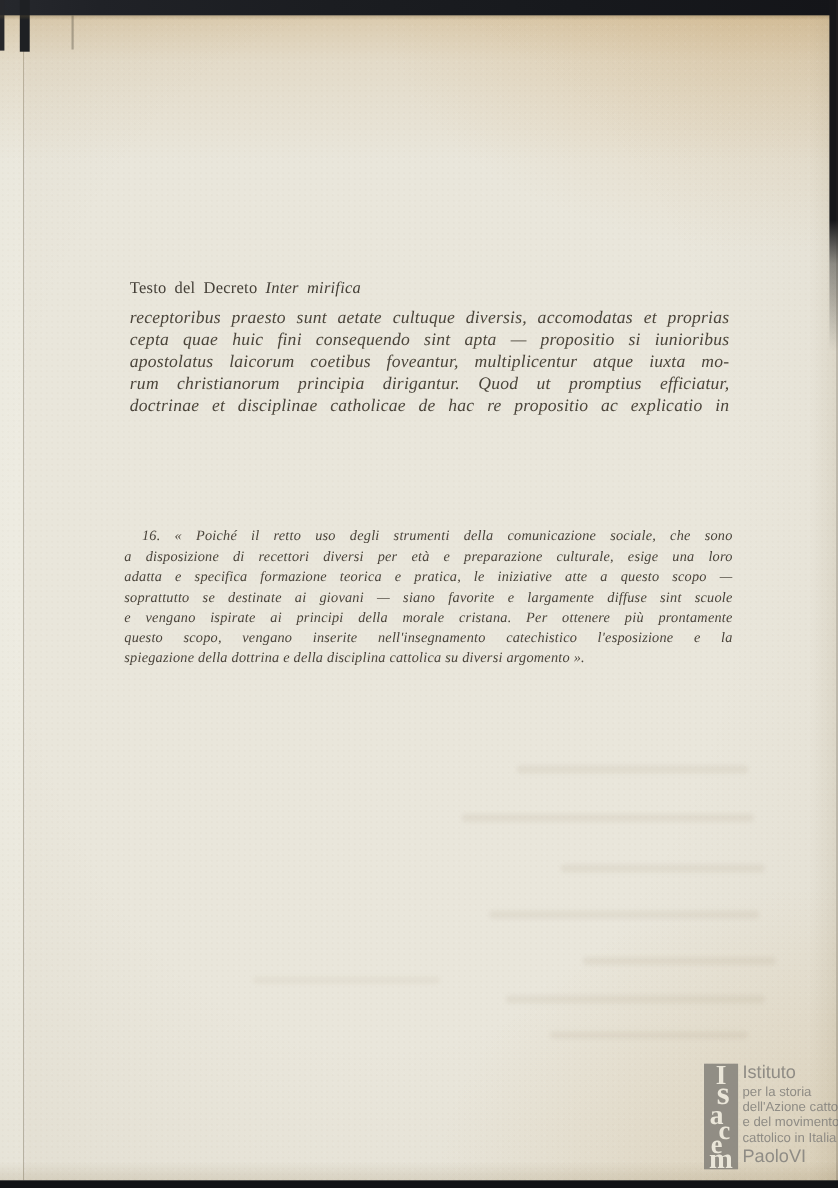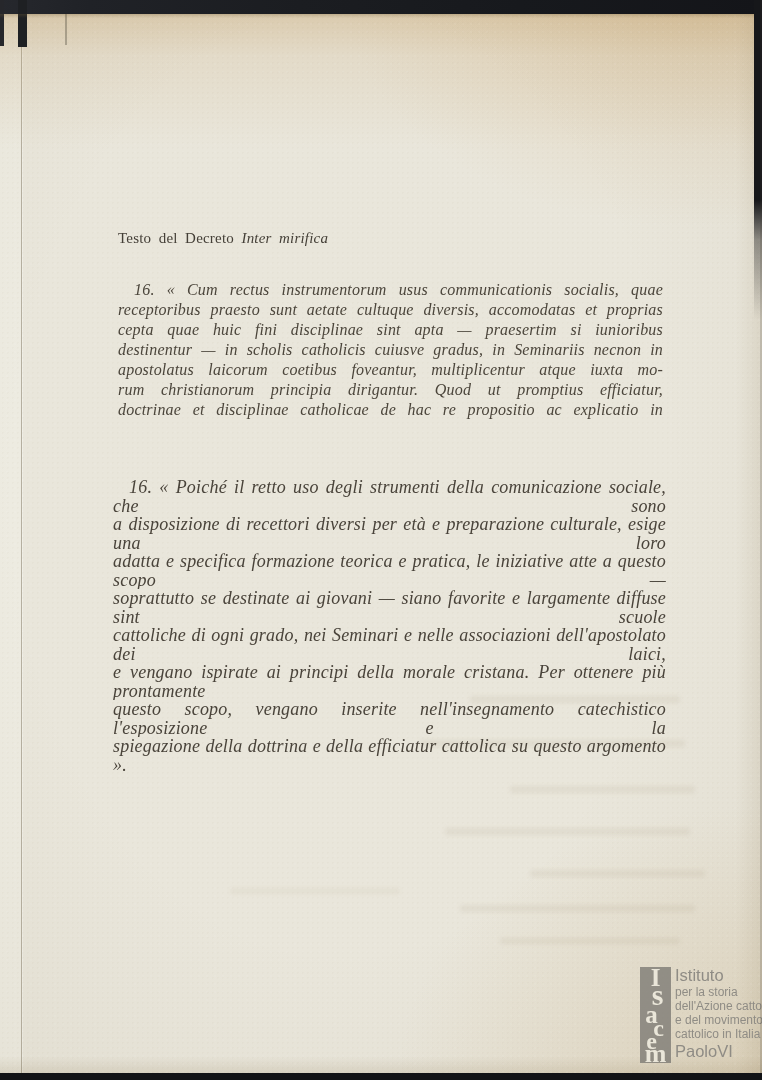--- a/index.html
+++ b/index.html
@@ -48,26 +48,26 @@
   .cover-sliver{left:0;top:0;width:4px;height:46px;background:#26272b;}
   .gap-shadow-line{left:65px;top:14px;width:2px;height:31px;background:rgba(90,84,70,0.4);}
   .top-edge-shadow{left:0;top:14px;width:762px;height:4px;
     background:linear-gradient(180deg,rgba(120,100,60,0.30),rgba(120,100,60,0));}
   .frame-right{right:0;top:0;width:8px;height:320px;
     background:linear-gradient(to bottom,#16171a 0,#16171a 200px,rgba(22,23,26,0.4) 240px,rgba(22,23,26,0) 320px);}
   .right-edge-line{right:0;top:0;width:2px;height:1080px;background:rgba(60,58,50,0.18);}
   .frame-bottom{left:0;top:1073px;width:762px;height:7px;background:#121316;}
 
   
-  .running-header{left:118px;top:230px;font-size:15px;color:#443f37;word-spacing:3.5px;letter-spacing:0.2px;white-space:nowrap;}
+  .running-header{left:118px;top:254px;font-size:15px;color:#443f37;word-spacing:3.5px;letter-spacing:0.2px;white-space:nowrap;}
   .running-header .it{font-style:italic;}
 
   .para{position:absolute;font-style:italic;letter-spacing:0.2px;}
   .latin{left:118px;top:280px;width:545px;font-size:16px;line-height:20px;color:#4b453b;}
-  .ital{left:113px;top:478px;width:553px;font-size:18px;line-height:18.5px;color:#49433a;}
+  .ital{left:113px;top:478px;width:553px;font-size:13px;line-height:18.5px;color:#49433a;}
   .jline{text-align:justify;text-align-last:justify;overflow:hidden;}
   .jlast{text-align-last:left;}
   .ind{text-indent:16px;}
 
   
   .watermark{left:640px;top:966px;width:120px;height:98px;}
   .wm-bar{position:absolute;left:0;top:1px;width:31px;height:96px;background:rgba(125,122,116,0.80);}
   .wl{position:absolute;width:100%;text-align:center;font-weight:bold;color:#eae6d9;
       font-family:"Liberation Serif",serif;line-height:1;}
   .wl0{top:-2px;font-size:25px;}
@@ -105,38 +105,35 @@
   <div class="gh g6"></div>
   <div class="gh g7"></div>
   <div class="gh g8"></div>
 
   <div class="layer running-header">
     <span>Testo del Decreto</span>
     <span class="it">Inter mirifica</span>
   </div>
 
   <div class="para latin">
-    <div class="jline ind">16. « Cum rectus instrumentorum usus communicationis socialis, quae</div>
     <div class="jline">receptoribus praesto sunt aetate cultuque diversis, accomodatas et proprias</div>
-    <div class="jline">cepta quae huic fini disciplinae sint apta — praesertim si iunioribus</div>
-    <div class="jline">destinentur — in scholis catholicis cuiusve gradus, in Seminariis necnon in</div>
+    <div class="jline">cepta quae huic fini consequendo sint apta — propositio si iunioribus</div>
     <div class="jline">apostolatus laicorum coetibus foveantur, multiplicentur atque iuxta mo-</div>
     <div class="jline">rum christianorum principia dirigantur. Quod ut promptius efficiatur,</div>
     <div class="jline">doctrinae et disciplinae catholicae de hac re propositio ac explicatio in</div>
   </div>
 
   <div class="para ital">
     <div class="jline ind">16. « Poiché il retto uso degli strumenti della comunicazione sociale, che sono</div>
     <div class="jline">a disposizione di recettori diversi per età e preparazione culturale, esige una loro</div>
     <div class="jline">adatta e specifica formazione teorica e pratica, le iniziative atte a questo scopo —</div>
     <div class="jline">soprattutto se destinate ai giovani — siano favorite e largamente diffuse sint scuole</div>
-    <div class="jline">cattoliche di ogni grado, nei Seminari e nelle associazioni dell'apostolato dei laici,</div>
     <div class="jline">e vengano ispirate ai principi della morale cristana. Per ottenere più prontamente</div>
     <div class="jline">questo scopo, vengano inserite nell'insegnamento catechistico l'esposizione e la</div>
-    <div class="jline jlast">spiegazione della dottrina e della efficiatur cattolica su questo argomento ».</div>
+    <div class="jline jlast">spiegazione della dottrina e della disciplina cattolica su diversi argomento ».</div>
   </div>
 
   <div class="layer watermark">
     <div class="wm-bar">
       <span class="wl wl0">I</span>
       <span class="wl wl1">s</span>
       <span class="wl wl2">a</span>
       <span class="wl wl3">c</span>
       <span class="wl wl4">e</span>
       <span class="wl wl5">m</span>

